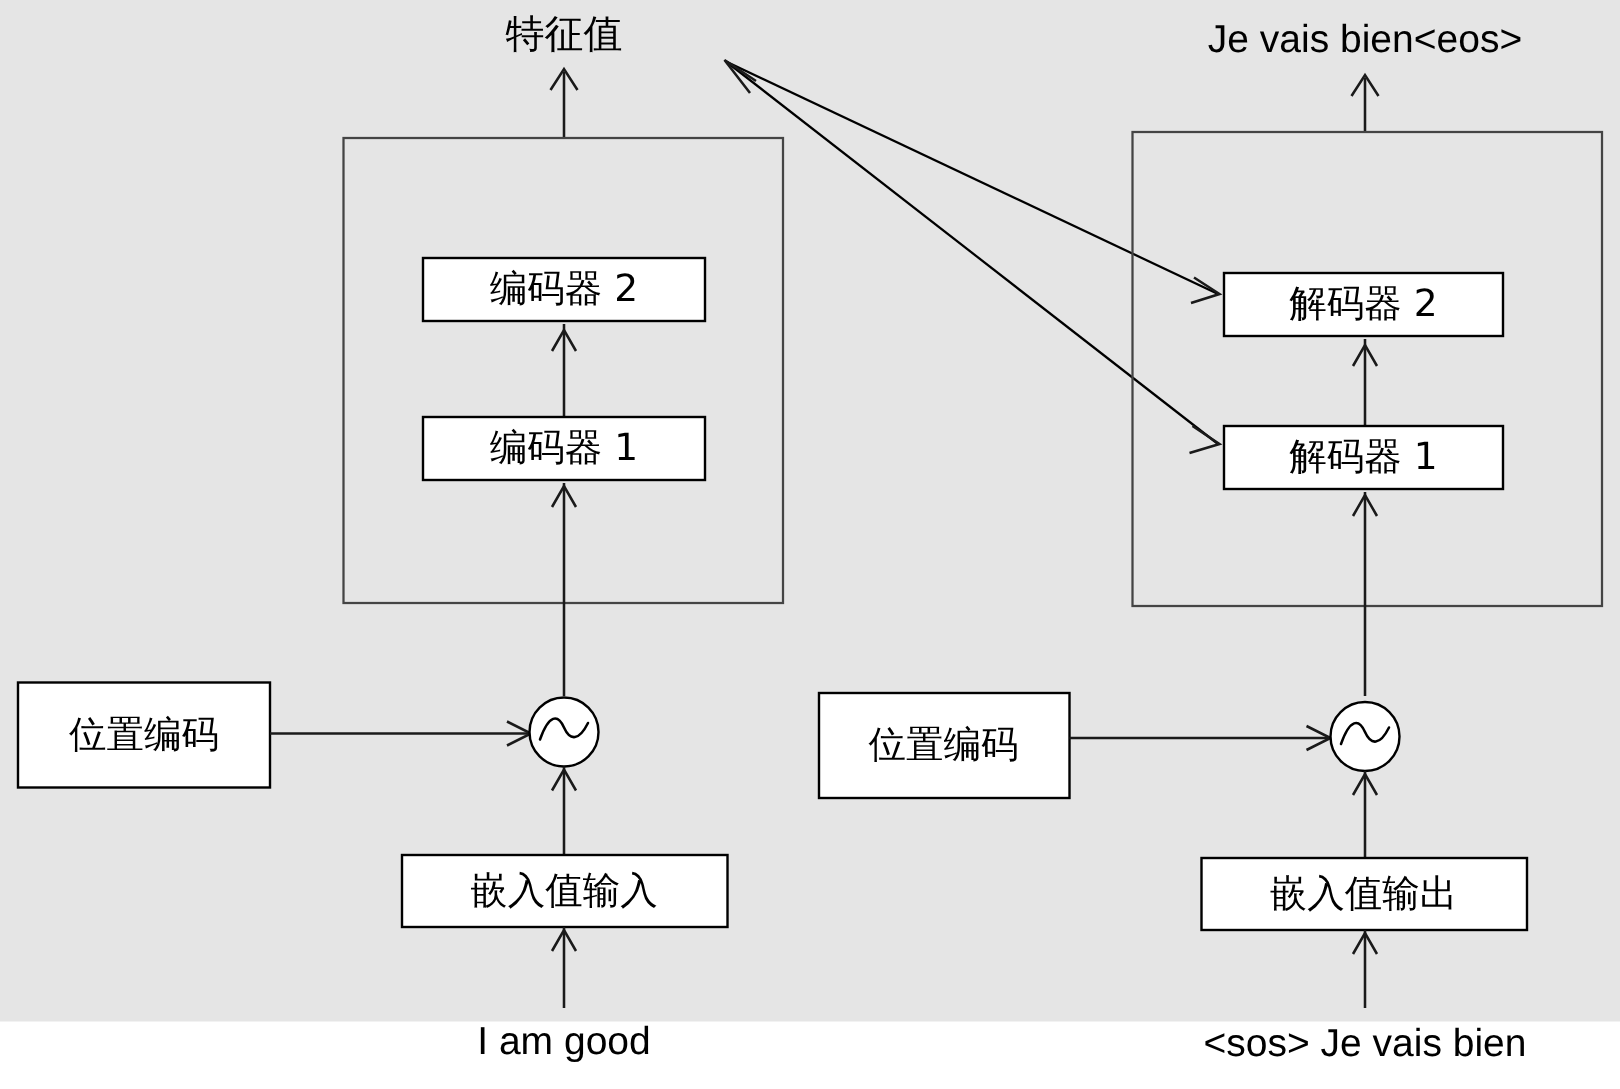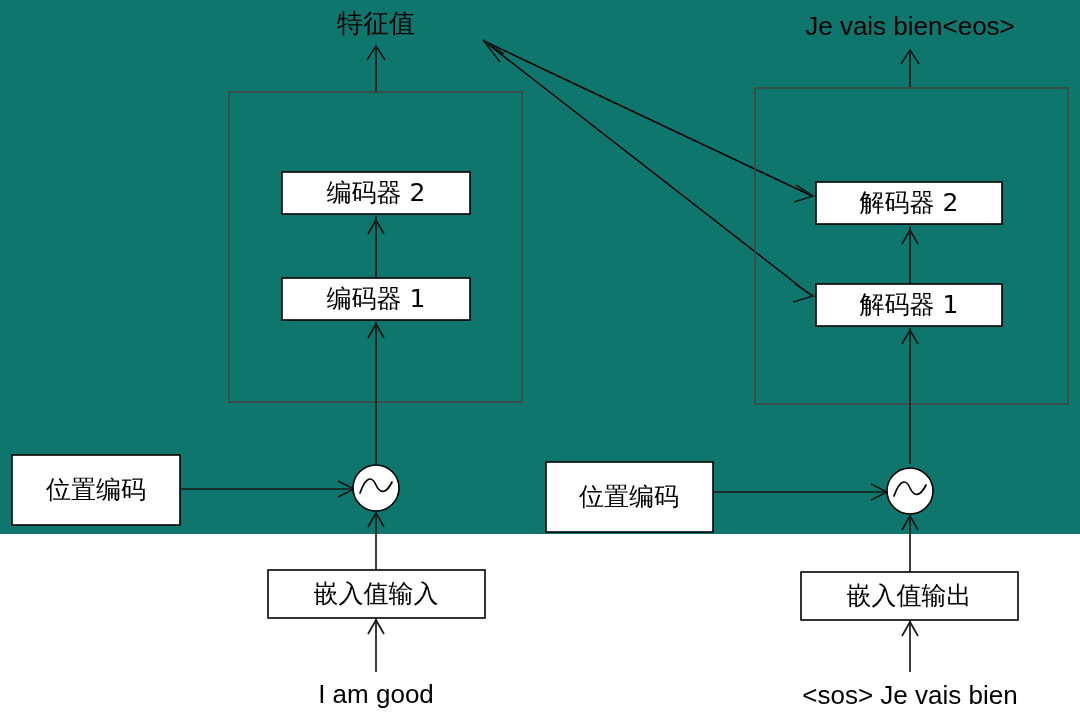--- a/index.html
+++ b/index.html
@@ -9,22 +9,22 @@
   }
   body {
     width: 1080px;
     height: 726px;
     font-family: "Liberation Sans", sans-serif;
     overflow: hidden;
   }
   #diagram-root {
     position: relative;
     width: 1080px;
-    height: 534px;
-    background: #0f766e;
+    height: 681px;
+    background: #e5e5e5;
   }
   svg.diagram {
     display: block;
     width: 1080px;
     height: 726px;
   }
   .box-rect {
     fill: #ffffff;
     stroke: #000000;
     stroke-width: 1.6;

